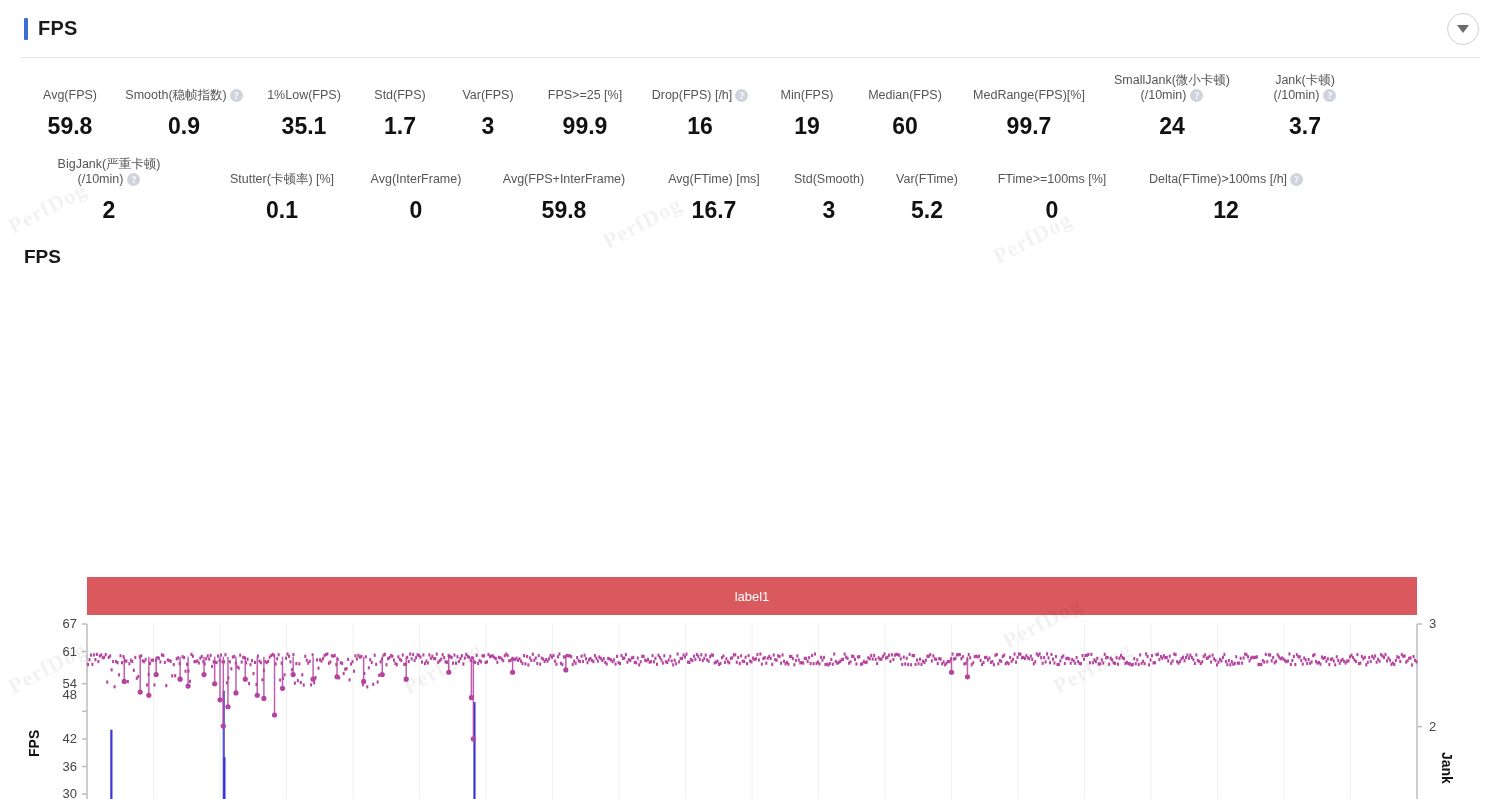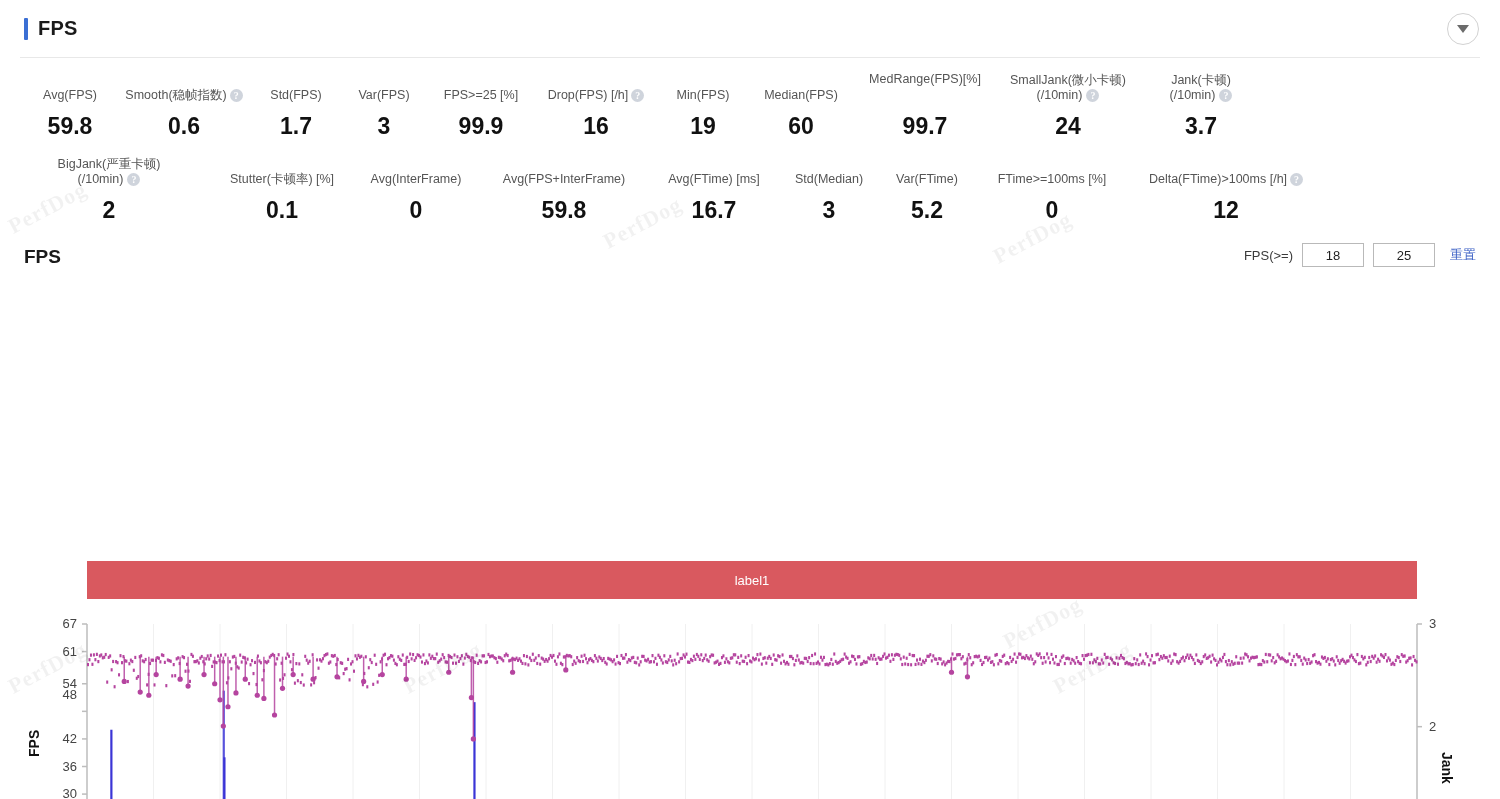--- a/index.html
+++ b/index.html
@@ -77,21 +77,21 @@
   .ctl-label { font-size:13px; color:#3b3b3b; }
   .ctl-input {
     width:62px; height:24px; border:1px solid #b9b9b9; background:#fff;
     font-size:13px; text-align:center; color:#222;
     font-family:"Liberation Sans", sans-serif;
   }
   .reset-link { font-size:13px; color:#3a5fc4; cursor:pointer; margin-left:6px; }
 
   
   .label-band {
-    position:absolute; left:87px; right:83px; top:324px; height:38px;
+    position:absolute; left:87px; right:83px; top:340px; height:38px;
     background:#d9595f; display:flex; align-items:center; justify-content:center;
     color:#fff; font-size:13px;
   }
 
   
   .plot-wrap { position:absolute; left:0; top:375px; width:1500px; height:335px; }
   .axis-label-left {
     position:absolute; left:26px; top:520px; font-size:14px; font-weight:bold;
     color:#111; transform:rotate(-90deg); transform-origin:left top;
   }
@@ -134,21 +134,27 @@
         <div class="metric-label">
           <span>Avg(FPS)</span>
         </div>
         <div class="metric-value">59.8</div>
       </div>
       <div class="metric" style="width: 136px; margin-top: 16px;">
         <div class="metric-label">
           <span>Smooth(稳帧指数)</span>
           <span class="qmark">?</span>
         </div>
-        <div class="metric-value">0.6</div>
+        <div class="metric-value">0.9</div>
+      </div>
+      <div class="metric" style="width: 104px;">
+        <div class="metric-label">
+          <span>1%Low(FPS)</span>
+        </div>
+        <div class="metric-value">35.1</div>
       </div>
       <div class="metric" style="width: 88px;">
         <div class="metric-label">
           <span>Std(FPS)</span>
         </div>
         <div class="metric-value">1.7</div>
       </div>
       <div class="metric" style="width: 88px;">
         <div class="metric-label">
           <span>Var(FPS)</span>
@@ -173,21 +179,21 @@
           <span>Min(FPS)</span>
         </div>
         <div class="metric-value">19</div>
       </div>
       <div class="metric" style="width: 106px;">
         <div class="metric-label">
           <span>Median(FPS)</span>
         </div>
         <div class="metric-value">60</div>
       </div>
-      <div class="metric" style="width: 142px; gap: 16px;">
+      <div class="metric" style="width: 142px;">
         <div class="metric-label">
           <span>MedRange(FPS)[%]</span>
         </div>
         <div class="metric-value">99.7</div>
       </div>
       <div class="metric" style="width: 144px;">
         <div class="metric-label">
           <div style="text-align: center;">
             <div>SmallJank(微小卡顿)</div>
             <div style="display: flex; align-items: center; justify-content: center; gap: 4px;">
@@ -243,21 +249,21 @@
         <div class="metric-value">59.8</div>
       </div>
       <div class="metric" style="width: 132px;">
         <div class="metric-label">
           <span>Avg(FTime) [ms]</span>
         </div>
         <div class="metric-value">16.7</div>
       </div>
       <div class="metric" style="width: 98px;">
         <div class="metric-label">
-          <span>Std(Median)</span>
+          <span>Std(Smooth)</span>
         </div>
         <div class="metric-value">3</div>
       </div>
       <div class="metric" style="width: 98px;">
         <div class="metric-label">
           <span>Var(FTime)</span>
         </div>
         <div class="metric-value">5.2</div>
       </div>
       <div class="metric" style="width: 152px;">
@@ -272,26 +278,20 @@
           <span class="qmark">?</span>
         </div>
         <div class="metric-value">12</div>
       </div>
     </div>
 </div>
 
 <div class="chart-section">
   <div class="chart-head">
     <div class="chart-head-title">FPS</div>
-    <div class="chart-controls">
-      <span class="ctl-label">FPS(&gt;=)</span>
-      <input class="ctl-input" value="18" style="">
-      <input class="ctl-input" value="25" style="">
-      <span class="reset-link">重置</span>
-    </div>
   </div>
 
   <div class="label-band">
     <span>label1</span>
   </div>
 
   <div class="axis-label-left">FPS</div>
   <div class="axis-label-right">Jank</div>
 
   <div class="plot-wrap">

